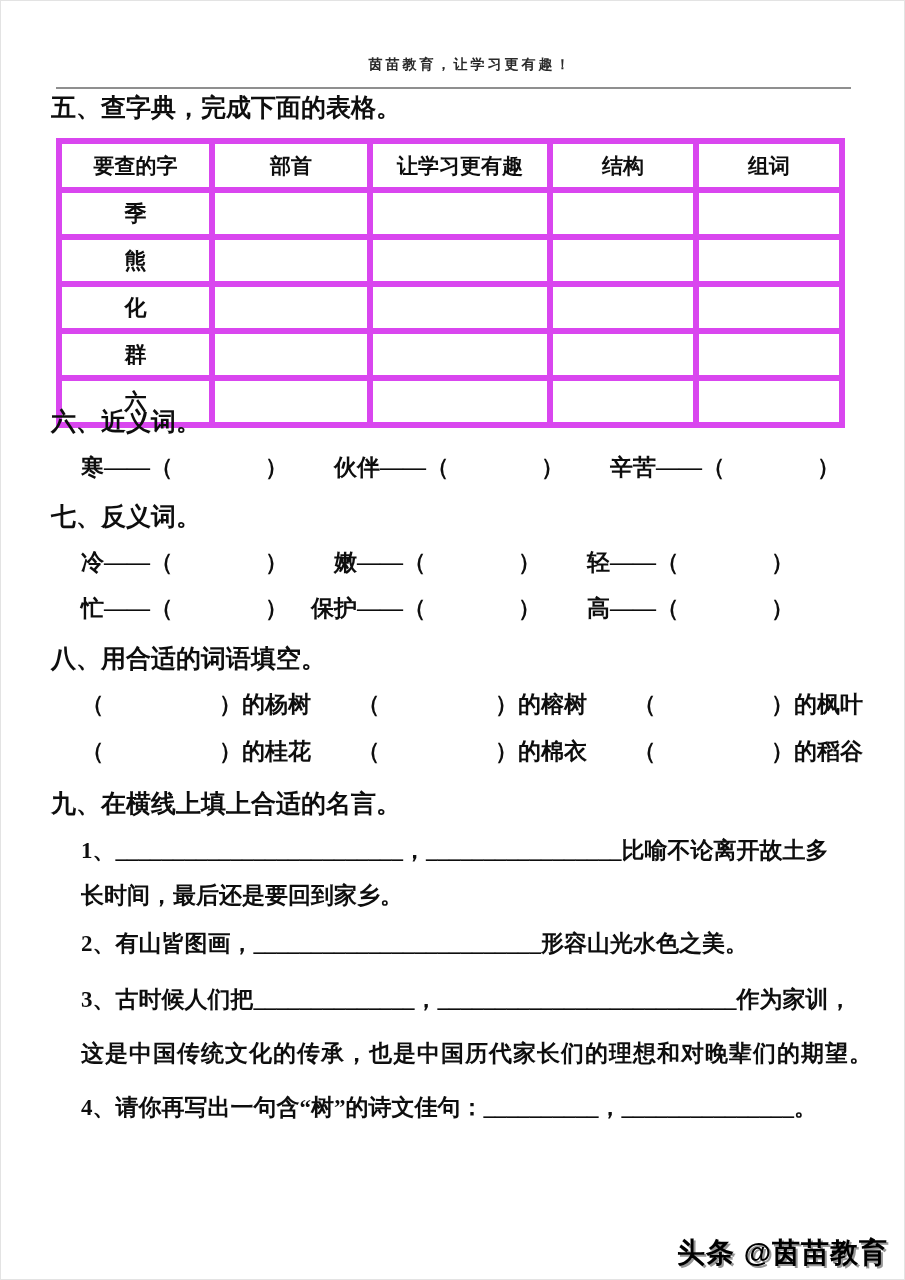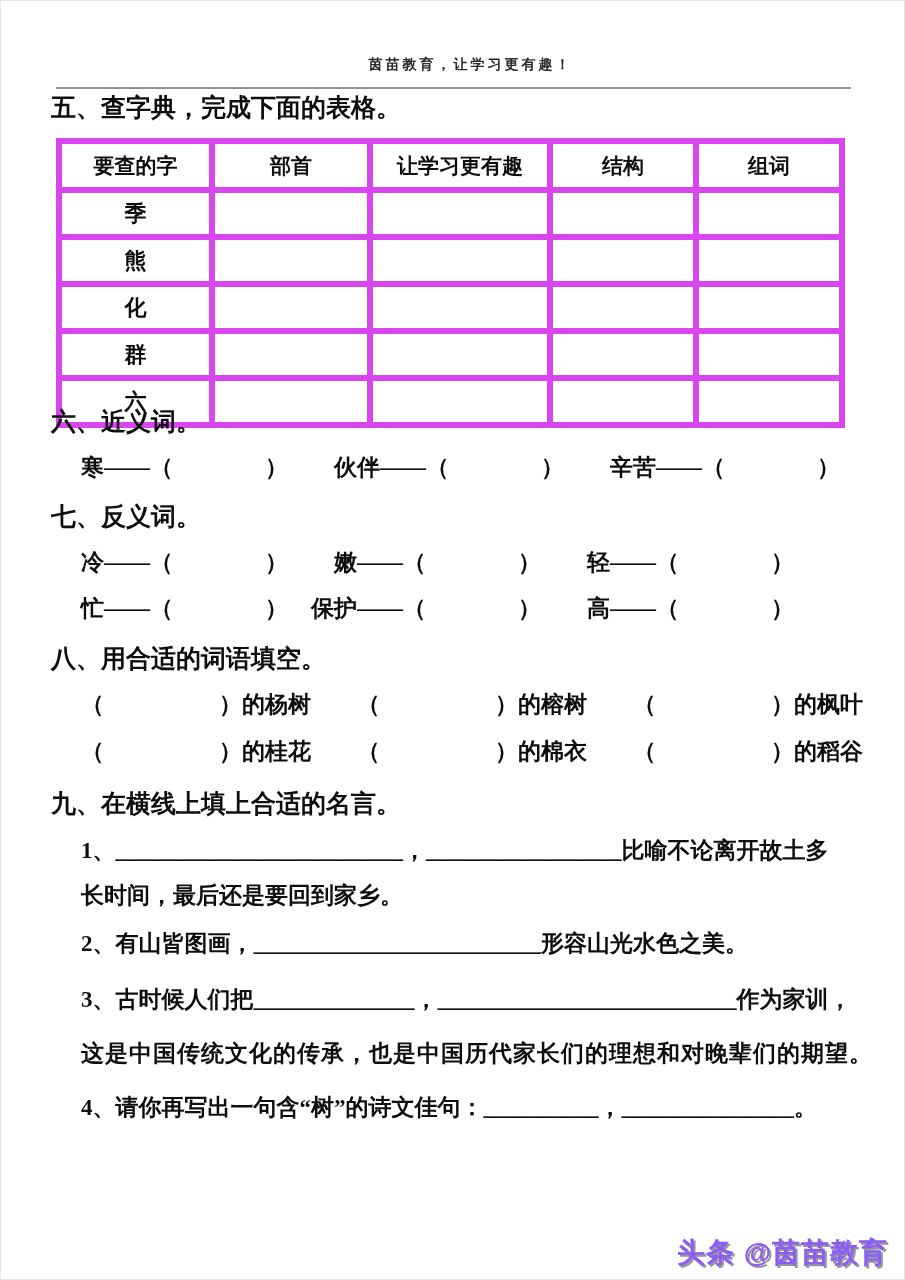--- a/index.html
+++ b/index.html
@@ -56,21 +56,21 @@
     height: 41px; font-size: 22px; font-weight: bold;
   }
   .c1 { width: 153px; } .c2 { width: 158px; } .c3 { width: 180px; }
   .c4 { width: 146px; } .c5 { width: 146px; }
   .long-line { letter-spacing: 1px; text-align: right; }
   
   .watermark {
     position: absolute; top: 1233px; right: 16px;
     font-size: 28px; font-weight: bold;
     font-family: "Liberation Sans", "DejaVu Sans", sans-serif;
-    color: #8b5cf6;
+    color: #000000;
     text-shadow: 2px 2px 0 #979797, -1px -1px 0 #ffffff;
     letter-spacing: 1px;
   }
 </style>
 </head>
 <body>
 
 <div class="page">
 
   <div class="doc-header">茵苗教育，让学习更有趣！</div>

